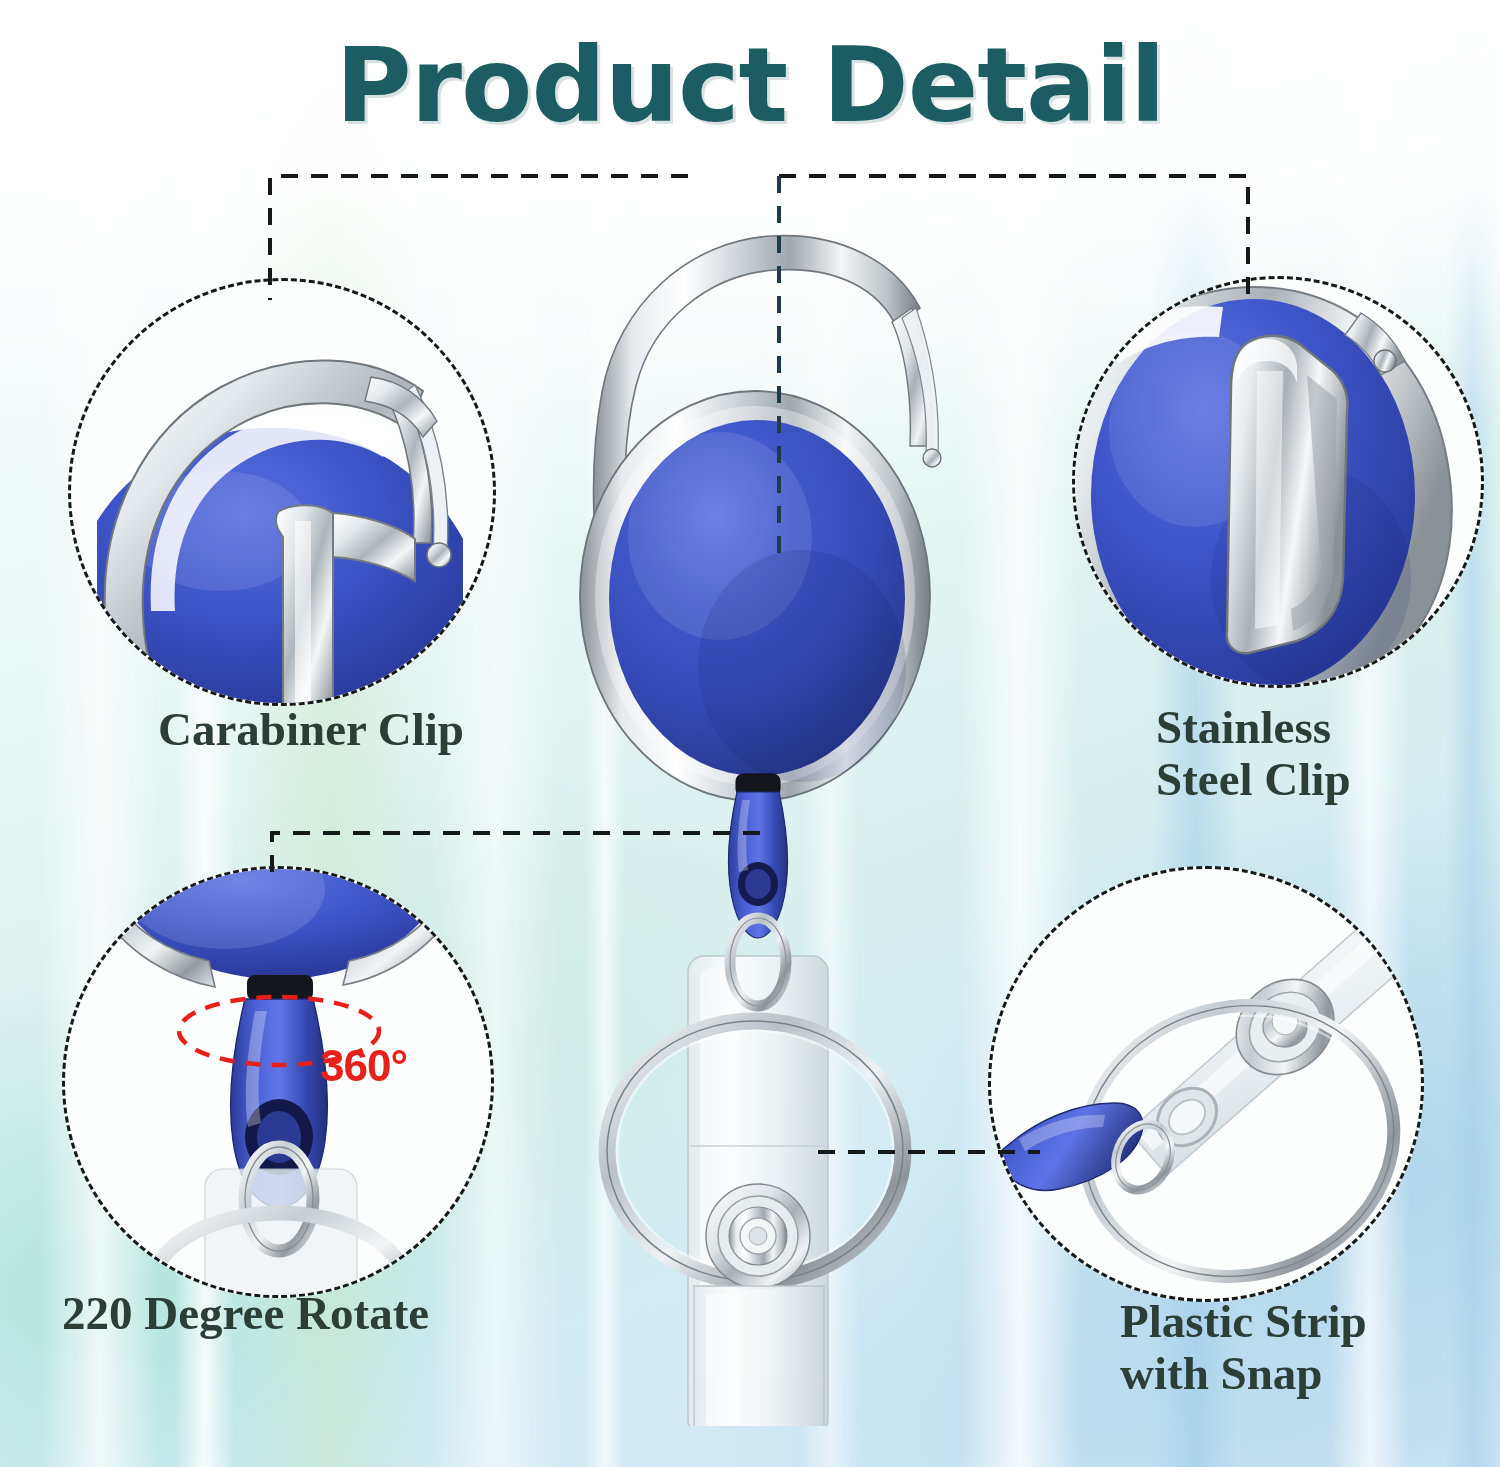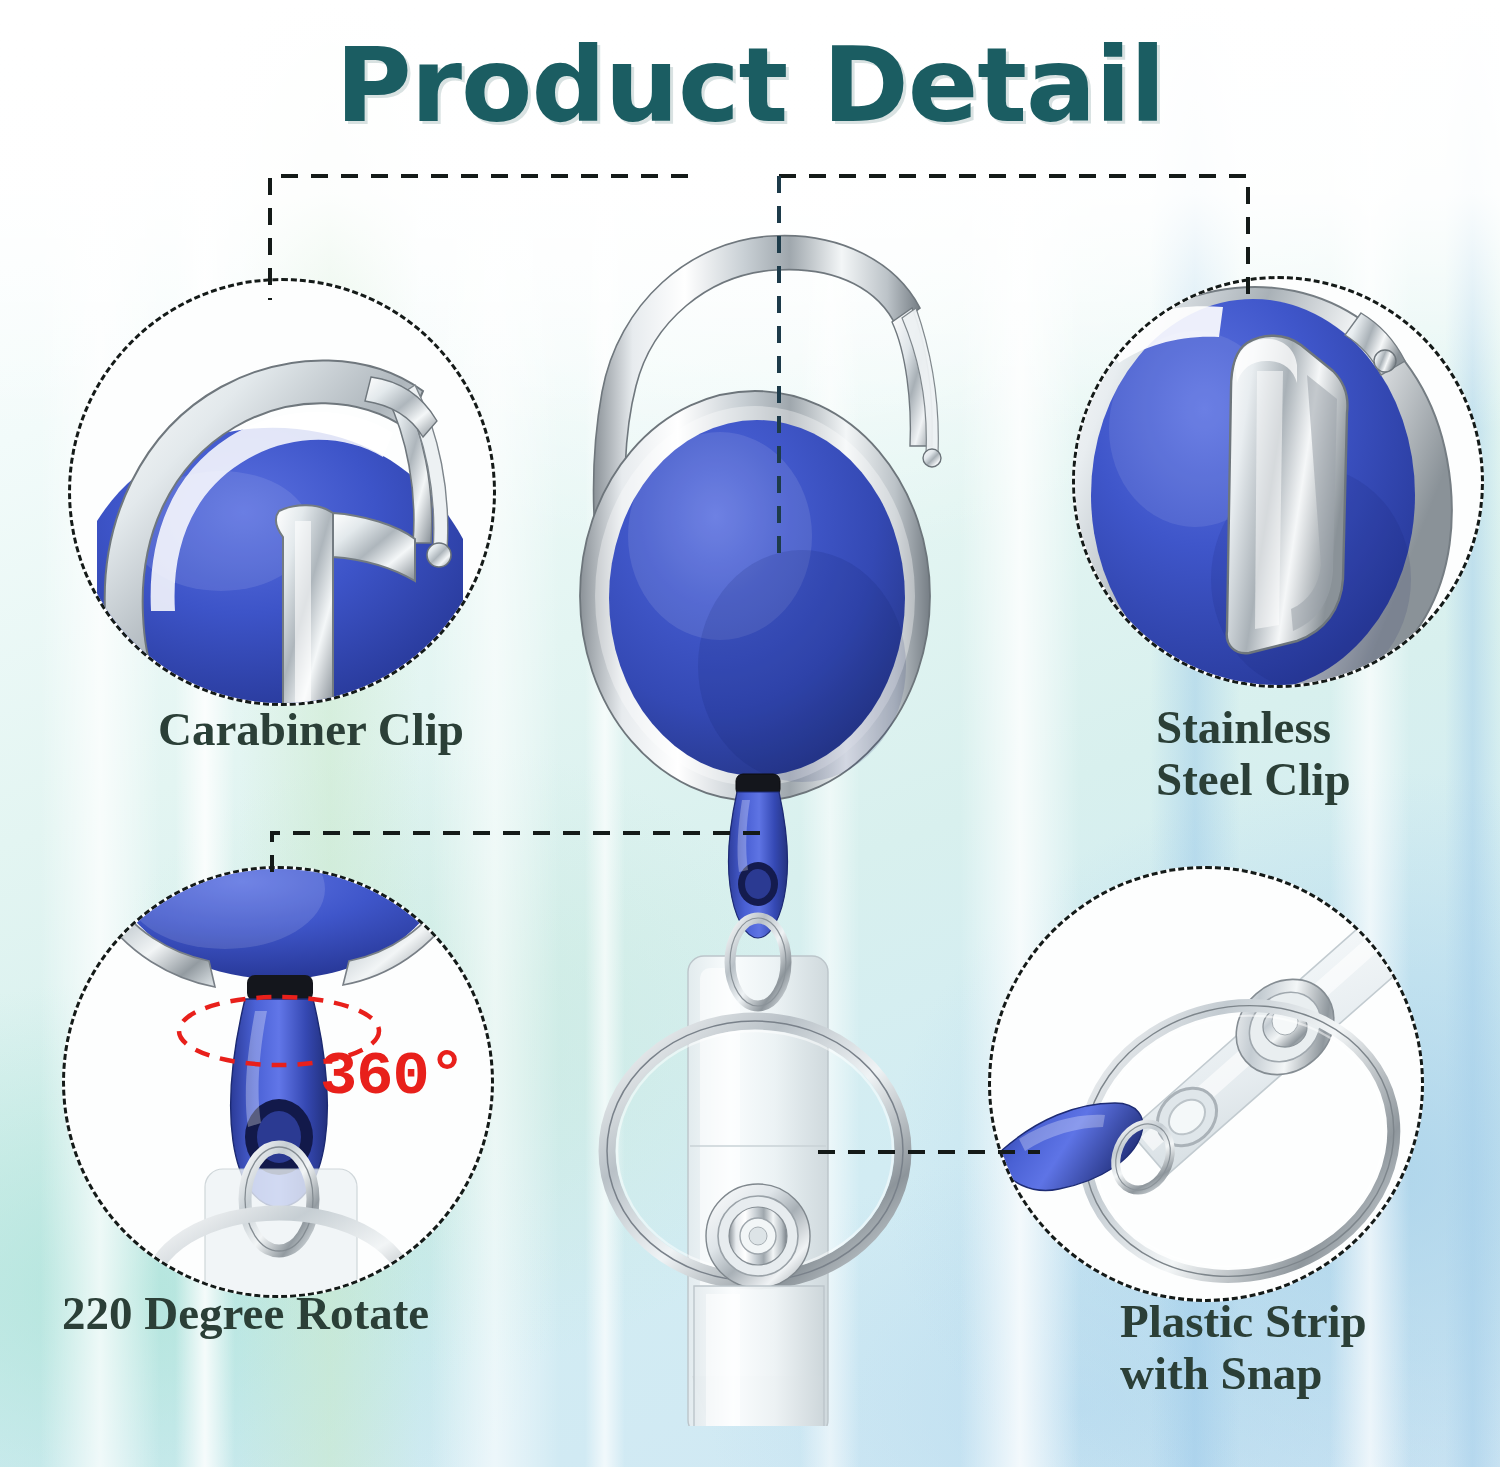--- a/index.html
+++ b/index.html
@@ -380,22 +380,22 @@
       <ellipse cx="214" cy="162" rx="100" ry="34" fill="none" stroke="#e8201b" stroke-width="4.5" stroke-dasharray="15 11"></ellipse>
 
       <rect x="140" y="300" width="152" height="132" rx="18" fill="#eef3f5" opacity=".8" stroke="#c4cdd1" stroke-width="1.2"></rect>
       <g>
         <ellipse cx="214" cy="330" rx="34" ry="52" fill="none" stroke="url(#rChrome)" stroke-width="13"></ellipse>
         <ellipse cx="214" cy="330" rx="34" ry="52" fill="none" stroke="#848c92" stroke-width="1.3"></ellipse>
         <ellipse cx="214" cy="424" rx="130" ry="80" fill="none" stroke="url(#rChrome)" stroke-width="15"></ellipse>
       </g>
     </svg>
     
-    <div style="position:absolute; left:255px; top:172px; font-family:Liberation Mono, monospace;
-                font-weight:bold; font-size:62px; color:#e8201b; letter-spacing:-1px;">360°</div>
+    <div style="position:absolute; left:255px; top:172px; font-family:Liberation Sans, sans-serif;
+                font-weight:bold; font-size:44px; color:#e8201b; letter-spacing:-1px;">360°</div>
   </div>
 
   <div class="detail-circle dc-br">
     <svg width="436" height="436" viewBox="0 0 436 436">
       <defs>
         <linearGradient id="pClear" x1="0" y1="0" x2=".4" y2="1">
           <stop offset="0" stop-color="#ffffff" stop-opacity=".96"></stop>
           <stop offset=".35" stop-color="#f2f6f8" stop-opacity=".9"></stop>
           <stop offset=".7" stop-color="#e2e9ed" stop-opacity=".88"></stop>
           <stop offset="1" stop-color="#ccd5da" stop-opacity=".9"></stop>

